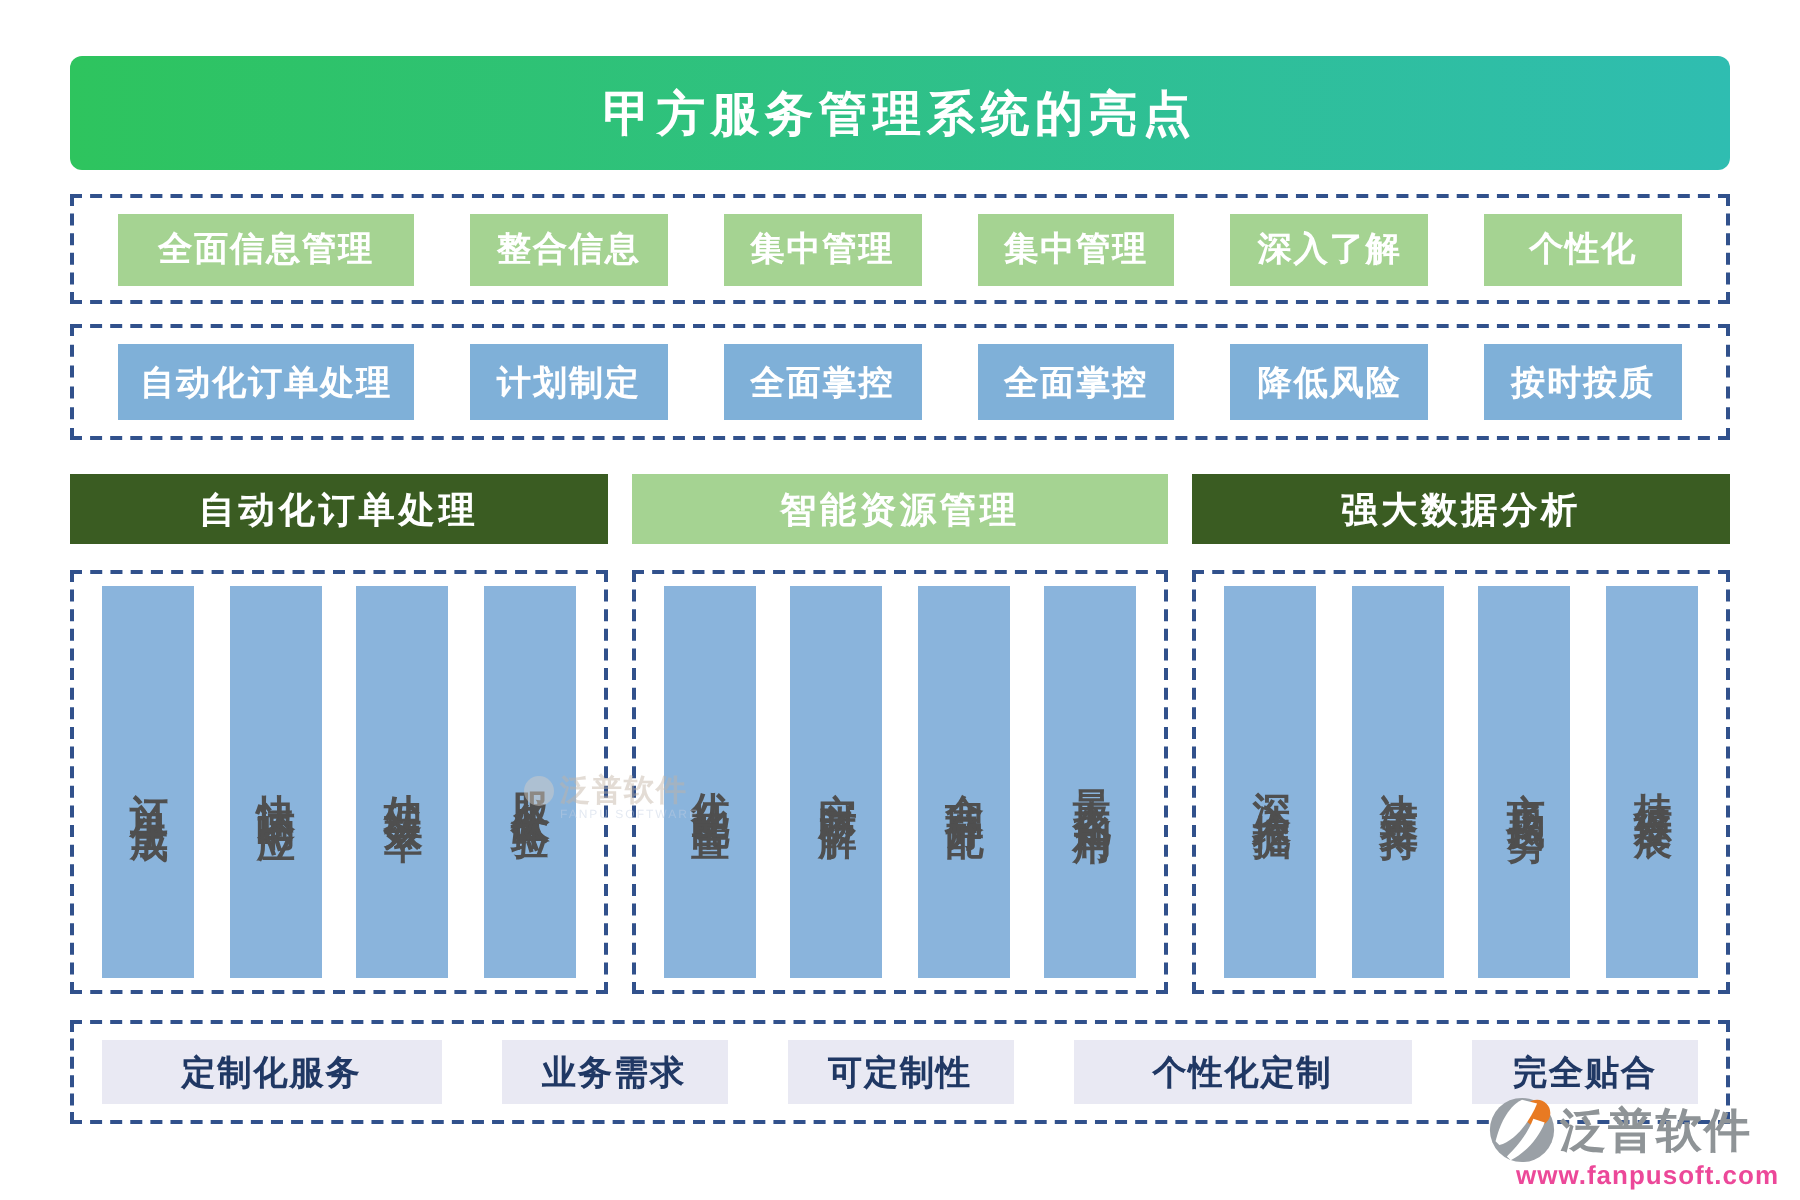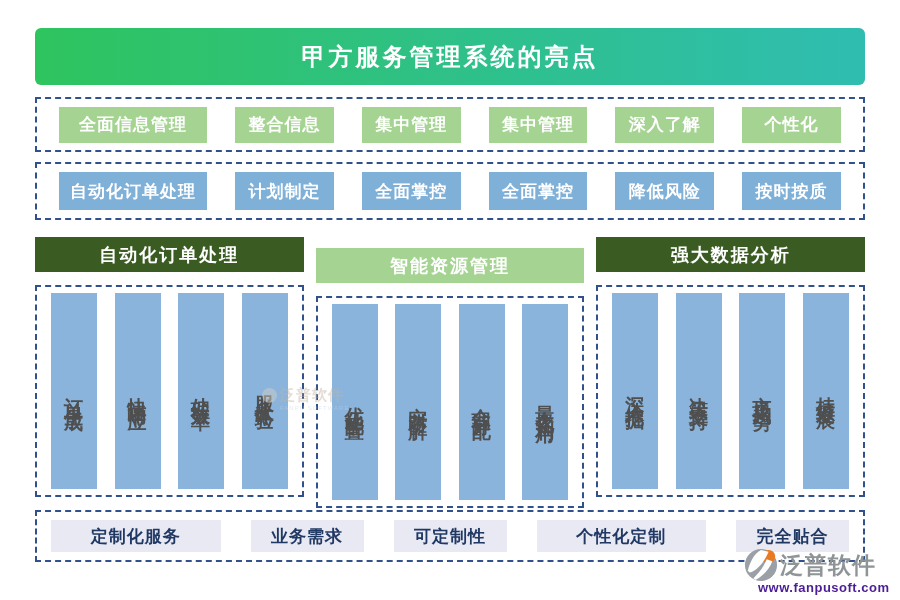--- a/index.html
+++ b/index.html
@@ -28,42 +28,42 @@
   .pill.green { background:#a5d392; color:#ffffff; }
   .pill.blue  { background:#7fb0d8; color:#ffffff; height:38px; }
   .pill.lav   { background:#e9e9f3; color:#203864; height:32px; font-size:17px; }
 
   
   .columns { position:absolute; left:35px; top:237px; width:830px; display:flex; gap:12px; }
   .column { flex:1; display:flex; flex-direction:column; }
   .col-header { height:35px; display:flex; align-items:center; justify-content:center;
     color:#ffffff; font-size:18px; font-weight:bold; letter-spacing:2px; }
   .col-header.dark  { background:#3a5c22; }
-  .col-header.light { background:#a5d392;margin-top:11px; }
+  .col-header.light { background:#a5d392; }
   .col-body { margin-top:13px; height:212px; display:flex; justify-content:space-between;
     padding:6px 14px; }
   .bar { width:46px; background:#8ab4dc; display:flex; align-items:center; justify-content:center; }
   .bar span { writing-mode:vertical-rl; text-orientation:upright;
     color:#4f4f4f; font-size:19px; font-weight:bold; letter-spacing:5px; line-height:1; }
 
   
   .watermark { position:absolute; left:262px; top:386px; opacity:0.45; display:flex;
     align-items:flex-start; gap:3px; pointer-events:none; }
   .watermark .wm-circle { width:15px; height:15px; border-radius:50%;
     background:#d8cfc6; margin-top:2px; }
   .wm-text { color:#c2b3a4; font-size:15px; font-weight:bold; letter-spacing:1px; }
   .wm-sub { color:#c3cfe2; font-size:6px; letter-spacing:1px; }
 
   
   .logo { position:absolute; left:744px; top:548px; display:flex; flex-direction:column; }
   .logo-top { display:flex; align-items:center; gap:2px; }
   .logo-mark { width:34px; height:34px; flex:0 0 auto; }
   .logo-name { color:#8f9497; font-size:23px; font-weight:bold; letter-spacing:1px;
     font-family:"Liberation Serif","DejaVu Serif",serif; }
-  .logo-url { color:#4c1d95; font-size:13px; font-weight:bold; letter-spacing:0.5px;
+  .logo-url { color:#ec4899; font-size:13px; font-weight:bold; letter-spacing:0.5px;
     margin-top:-2px; margin-left:14px; }
 </style>
 </head>
 <body>
 
 <div class="canvas">
 
   <div class="banner">甲方服务管理系统的亮点</div>
 
   <div class="pill-row row1 dashed">

